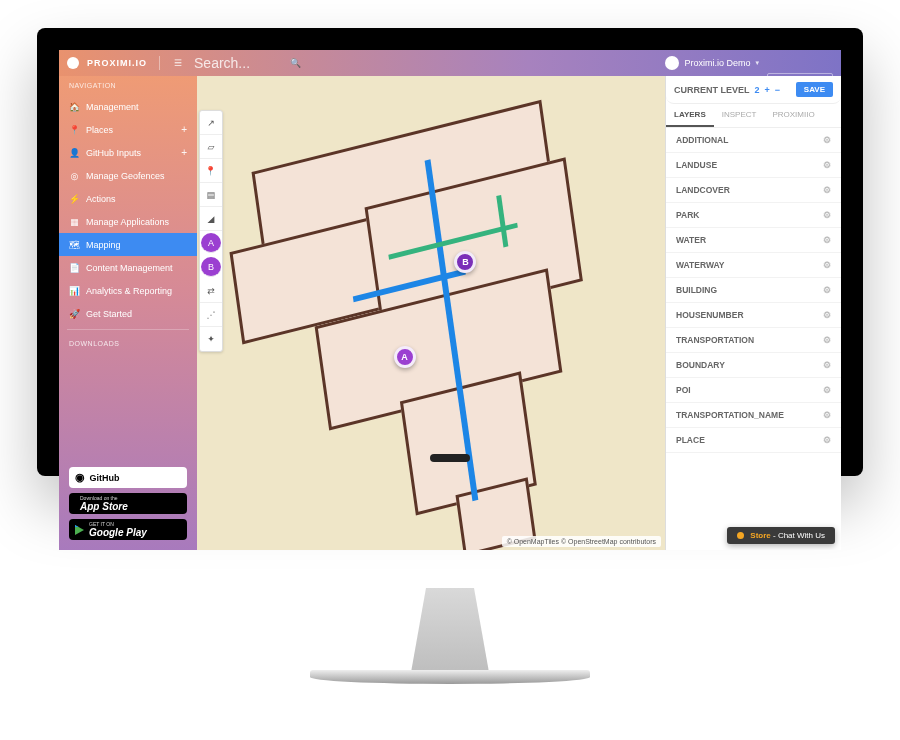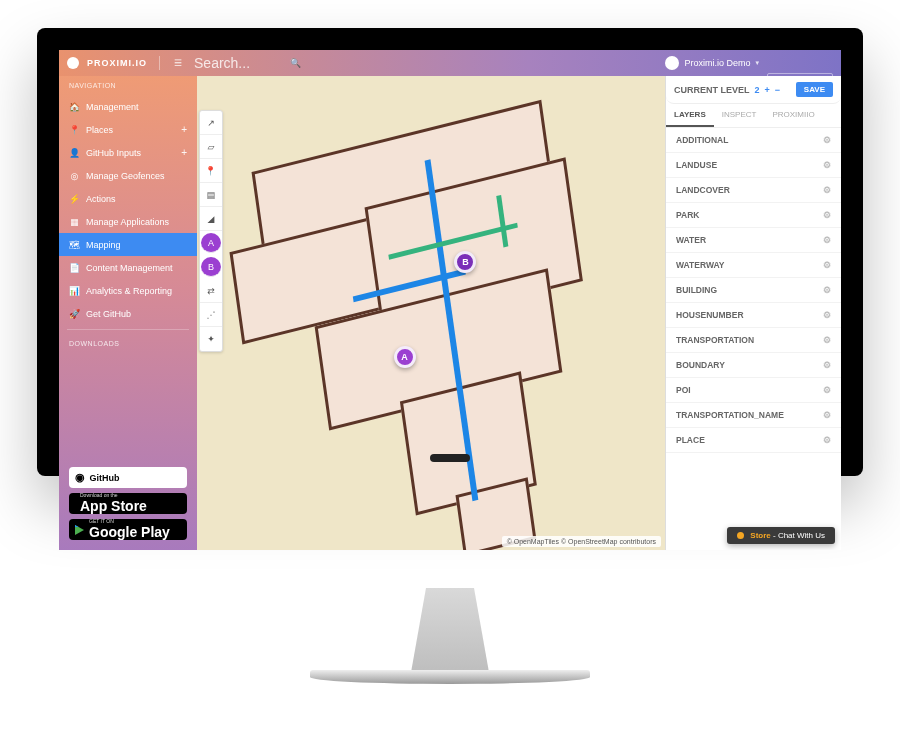--- a/index.html
+++ b/index.html
@@ -75,21 +75,21 @@
   .sidebar-section-label { padding:6px 10px; font-size:7px; letter-spacing:.5px; opacity:.8; }
   .nav-item { display:flex; align-items:center; gap:6px; padding:6px 10px; cursor:pointer; position:relative; }
   .nav-item.active { background:#3d8bf2; }
   .nav-icon { width:11px; height:11px; display:inline-flex; align-items:center; justify-content:center; font-size:9px; }
   .nav-plus { margin-left:auto; font-size:10px; opacity:.9; }
   .nav-divider { height:1px; background:rgba(255,255,255,.25); margin:4px 8px; }
 
   .downloads { padding:6px 10px 10px; display:flex; flex-direction:column; gap:5px; margin-top:auto; }
   .dl-badge { height:21px; background:#000; border-radius:4px; display:flex; align-items:center; color:#fff; padding:0 6px; gap:5px; font-size:7px; cursor:pointer; }
   .dl-badge.github { background:#fff; color:#000; font-weight:700; font-size:9px; }
-  .dl-badge .big { font-size:14px; font-weight:600; }
+  .dl-badge .big { font-size:10px; font-weight:600;font-style:italic; }
   .dl-badge .small { font-size:5px; opacity:.8; display:block; line-height:1; }
   .dl-icon { font-size:11px; }
   .gplay-tri { width:0; height:0; border-left:9px solid #4caf50; border-top:5px solid transparent; border-bottom:5px solid transparent; position:relative;}
   .gplay-tri::after { content:""; position:absolute; left:-9px; top:-5px; width:0;height:0; border-left:9px solid #2196f3; border-top:5px solid transparent; clip-path:polygon(0 0,100% 50%,0 50%);}
 
   
   .map {
     flex:1;
     background:#efe6c8;
     position:relative;
@@ -216,21 +216,21 @@
             <div class="nav-item">
               <span class="nav-icon">📄</span>
               <span>Content Management</span>
             </div>
             <div class="nav-item">
               <span class="nav-icon">📊</span>
               <span>Analytics &amp; Reporting</span>
             </div>
             <div class="nav-item">
               <span class="nav-icon">🚀</span>
-              <span>Get GitHub</span>
+              <span>Get Started</span>
             </div>
           </div>
         <div class="nav-divider"></div>
         <div class="sidebar-section-label">DOWNLOADS</div>
         <div class="downloads">
           <div class="dl-badge github">
             <span class="dl-icon">◉</span>
             <span>GitHub</span>
           </div>
           <div class="dl-badge">

